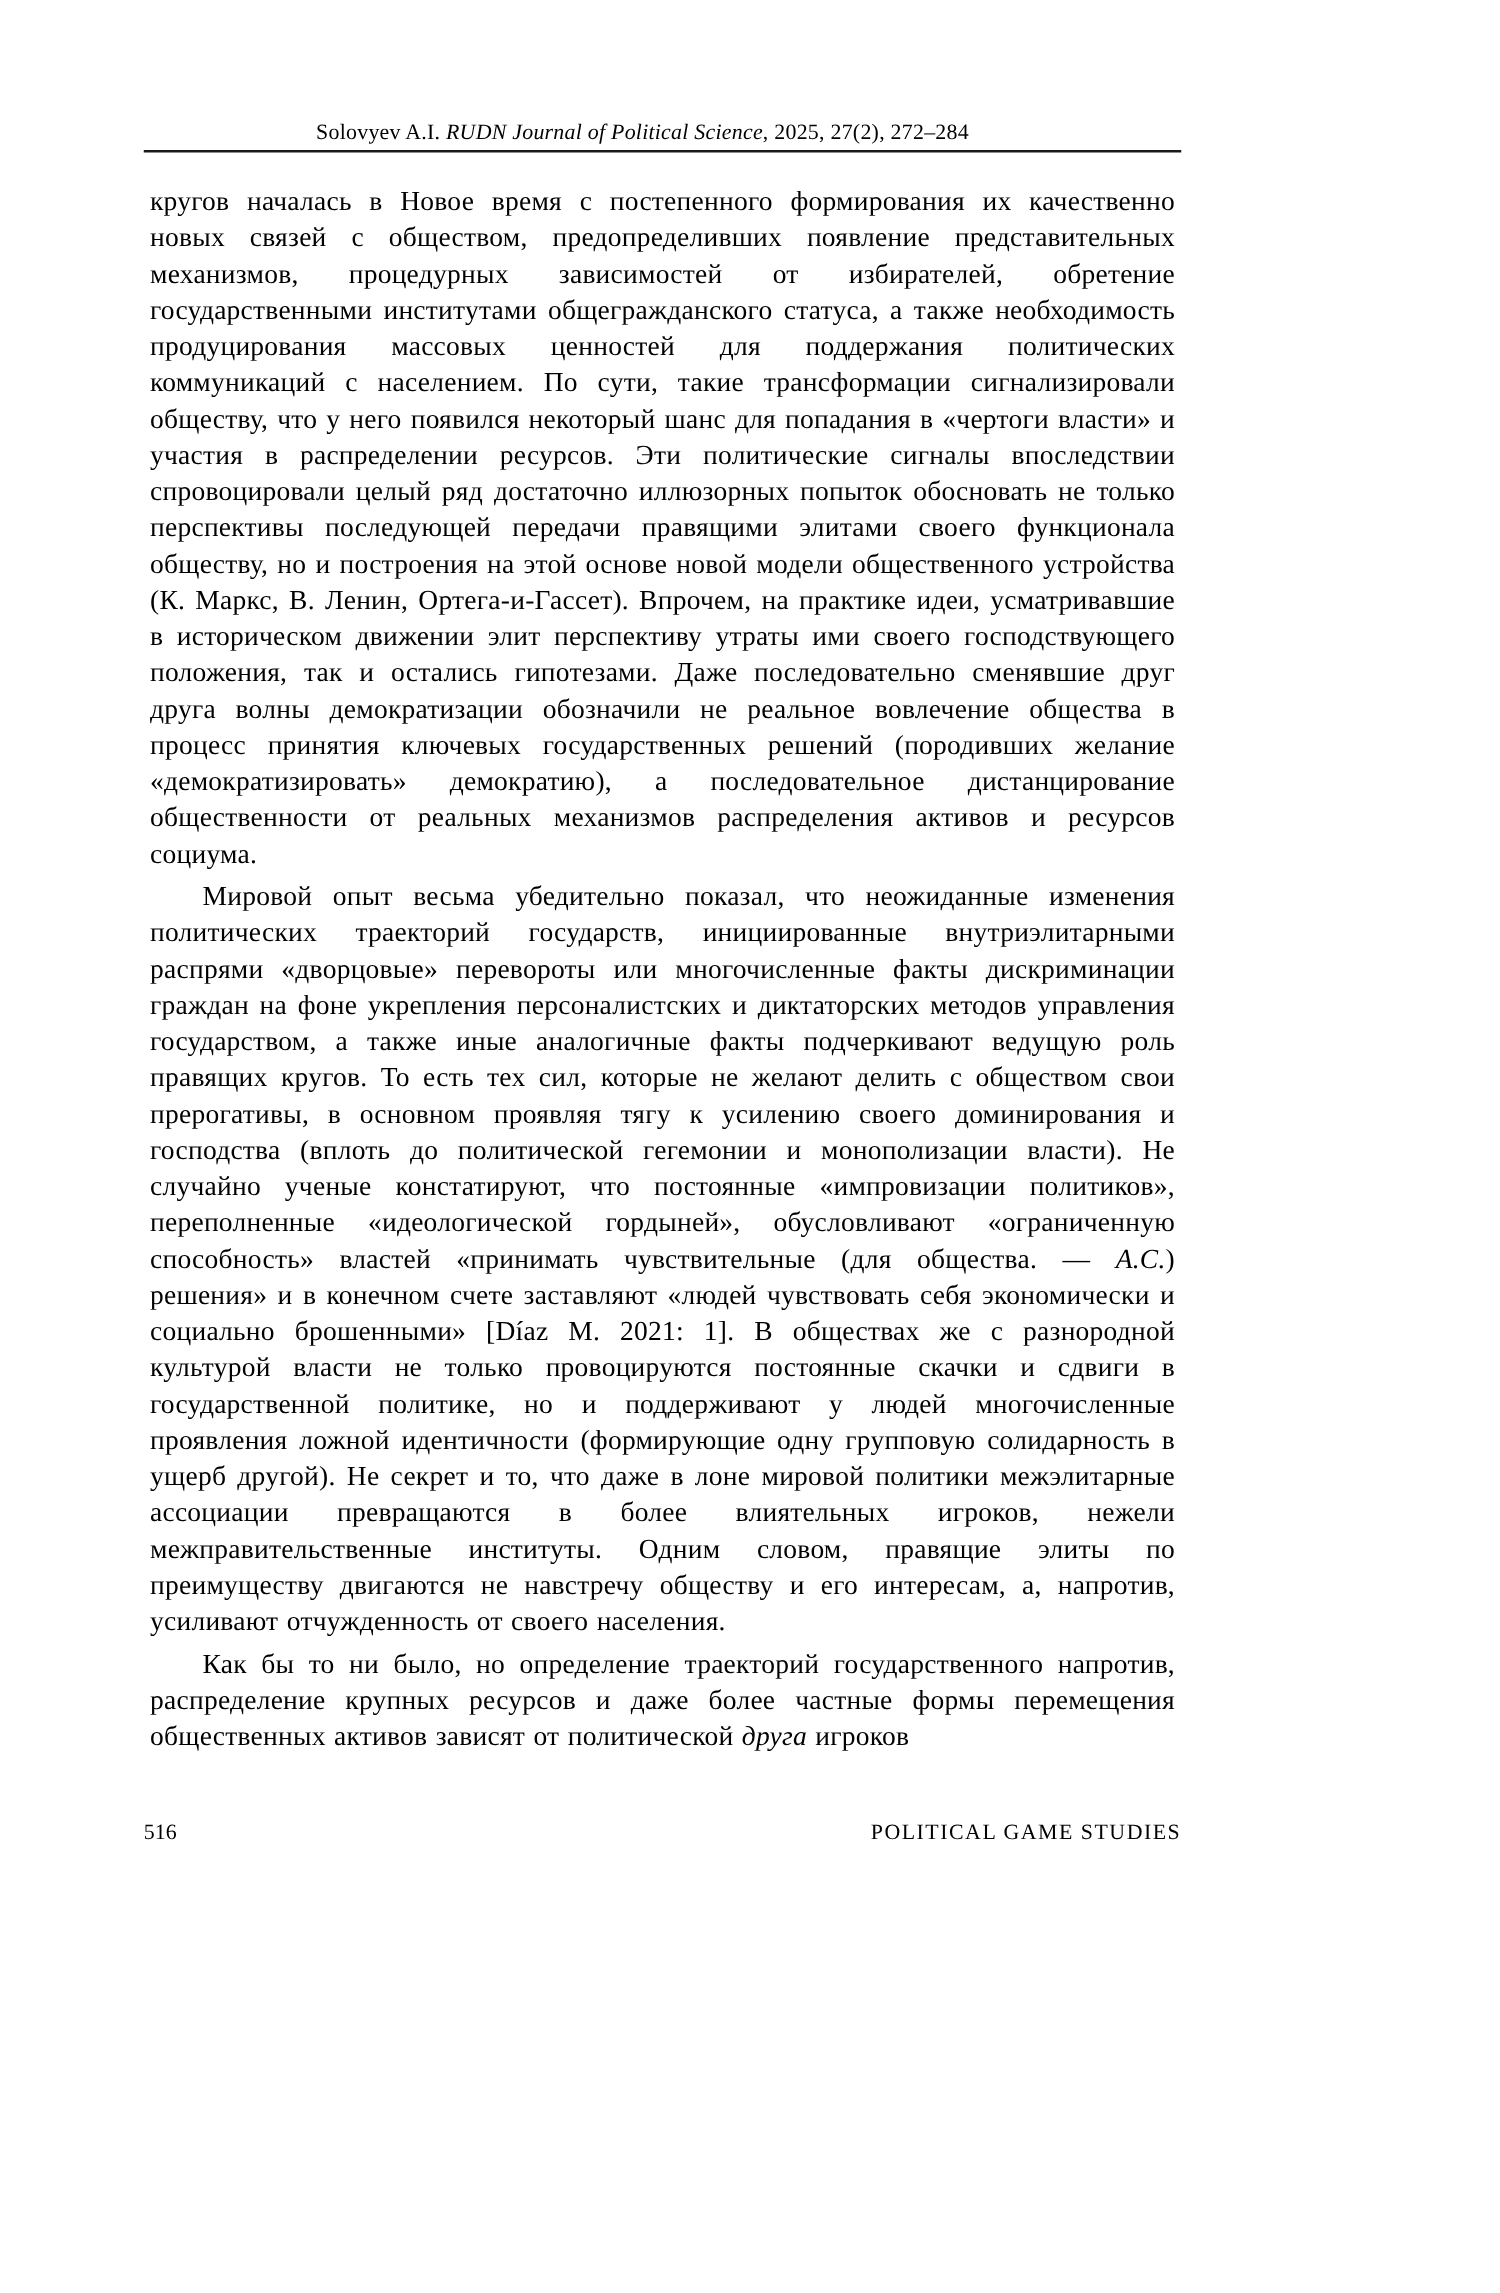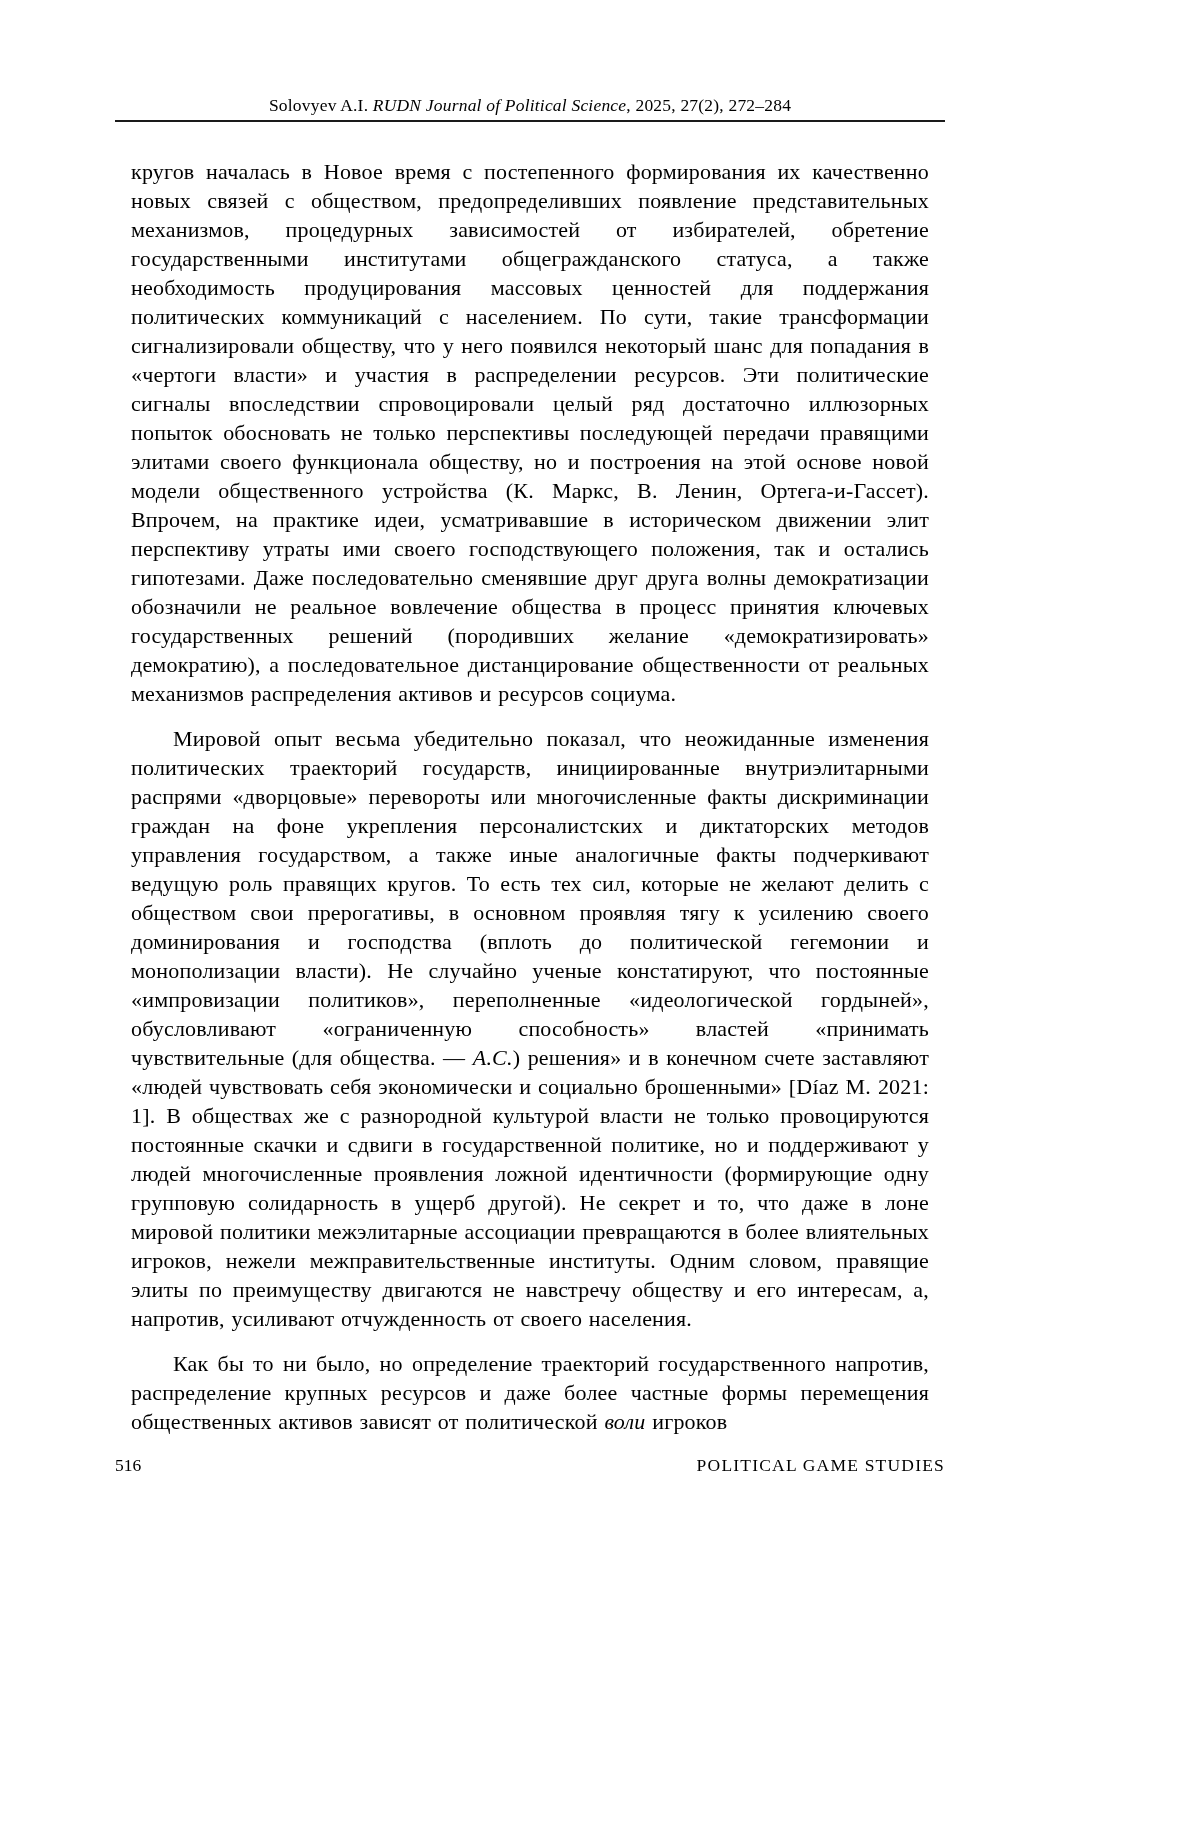--- a/index.html
+++ b/index.html
@@ -12,21 +12,21 @@
     width: 1200px;
     height: 1834px;
     background: #ffffff;
     color: #000000;
     font-family: "Liberation Serif", "DejaVu Serif", serif;
     overflow: hidden;
   }
   .running-header {
     position: absolute;
     top: 95px;
-    left: 115px;
+    left: 99px;
     width: 830px;
     text-align: center;
     font-size: 17.5px;
     letter-spacing: 0.2px;
     white-space: nowrap;
   }
   .running-header em { font-style: italic; }
   .header-rule {
     position: absolute;
     top: 120px;
@@ -44,21 +44,21 @@
     width: 830px;
     font-size: 22px;
     line-height: 29px;
     text-align: justify;
     letter-spacing: 0.2px;
     word-spacing: 1px;
     hyphens: auto;
     -webkit-hyphens: auto;
   }
   .para {
-    margin: 16px;
+    margin: 5px;
   }
   .para.indent {
     text-indent: 42px;
   }
   .para em { }
   .running-footer {
     position: absolute;
     top: 1455px;
     left: 115px;
     width: 830px;
@@ -78,21 +78,21 @@
 
   <div class="running-header">
     <span>Solovyev A.I. </span><em>RUDN Journal of Political Science</em><span>, 2025, 27(2), 272–284</span>
   </div>
 
   <hr class="header-rule">
 
   <div class="article-body" id="article-body" lang="ru">
       <p class="para"><span>кругов началась в Новое время с постепенного формирования их качественно новых связей с обществом, предопределивших появление представительных механизмов, процедурных зависимостей от избирателей, обретение государственными институтами общегражданского статуса, а также необходимость продуцирования массовых ценностей для поддержания политических коммуникаций с населением. По сути, такие трансформации сигнализировали обществу, что у него появился некоторый шанс для попадания в «чертоги власти» и участия в распределении ресурсов. Эти политические сигналы впоследствии спровоцировали целый ряд достаточно иллюзорных попыток обосновать не только перспективы последующей передачи правящими элитами своего функционала обществу, но и построения на этой основе новой модели общественного устройства (К. Маркс, В. Ленин, Ортега-и-Гассет). Впрочем, на практике идеи, усматривавшие в историческом движении элит перспективу утраты ими своего господствующего положения, так и остались гипотезами. Даже последовательно сменявшие друг друга волны демократизации обозначили не реальное вовлечение общества в процесс принятия ключевых государственных решений (породивших желание «демократизировать» демократию), а последовательное дистанцирование общественности от реальных механизмов распределения активов и ресурсов социума.</span></p>
       <p class="para indent"><span>Мировой опыт весьма убедительно показал, что неожиданные изменения политических траекторий государств, инициированные внутриэлитарными распрями «дворцовые» перевороты или многочисленные факты дискриминации граждан на фоне укрепления персоналистских и диктаторских методов управления государством, а также иные аналогичные факты подчеркивают ведущую роль правящих кругов. То есть тех сил, которые не желают делить с обществом свои прерогативы, в основном проявляя тягу к усилению своего доминирования и господства (вплоть до политической гегемонии и монополизации власти). Не случайно ученые констатируют, что постоянные «импровизации политиков», переполненные «идеологической гордыней», обусловливают «ограниченную способность» властей «принимать чувствительные (для общества. — </span><em>А.С.</em><span>) решения» и в конечном счете заставляют «людей чувствовать себя экономически и социально брошенными» [Díaz M. 2021: 1]. В обществах же с разнородной культурой власти не только провоцируются постоянные скачки и сдвиги в государственной политике, но и поддерживают у людей многочисленные проявления ложной идентичности (формирующие одну групповую солидарность в ущерб другой). Не секрет и то, что даже в лоне мировой политики межэлитарные ассоциации превращаются в более влиятельных игроков, нежели межправительственные институты. Одним словом, правящие элиты по преимуществу двигаются не навстречу обществу и его интересам, а, напротив, усиливают отчужденность от своего населения.</span></p>
-      <p class="para indent"><span>Как бы то ни было, но определение траекторий государственного напротив, распределение крупных ресурсов и даже более частные формы перемещения общественных активов зависят от политической </span><em>воли</em><span> игроков</span></p>
+      <p class="para indent"><span>Как бы то ни было, но определение траекторий государственного напротив, распределение крупных ресурсов и даже более частные формы перемещения общественных активов зависят от политической </span><em>друга</em><span> игроков</span></p>
     </div>
 
   <div class="running-footer">
     <span class="footer-page">516</span>
     <span class="footer-section">POLITICAL GAME STUDIES</span>
   </div>
 
 </div>
 
 </body></html>

